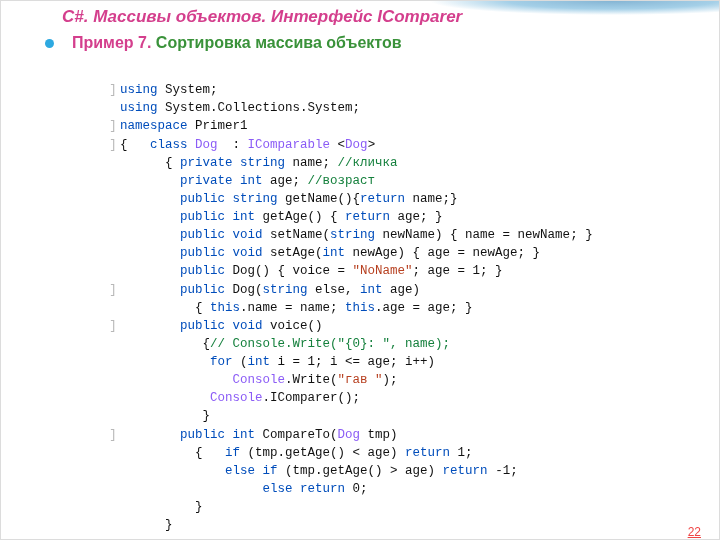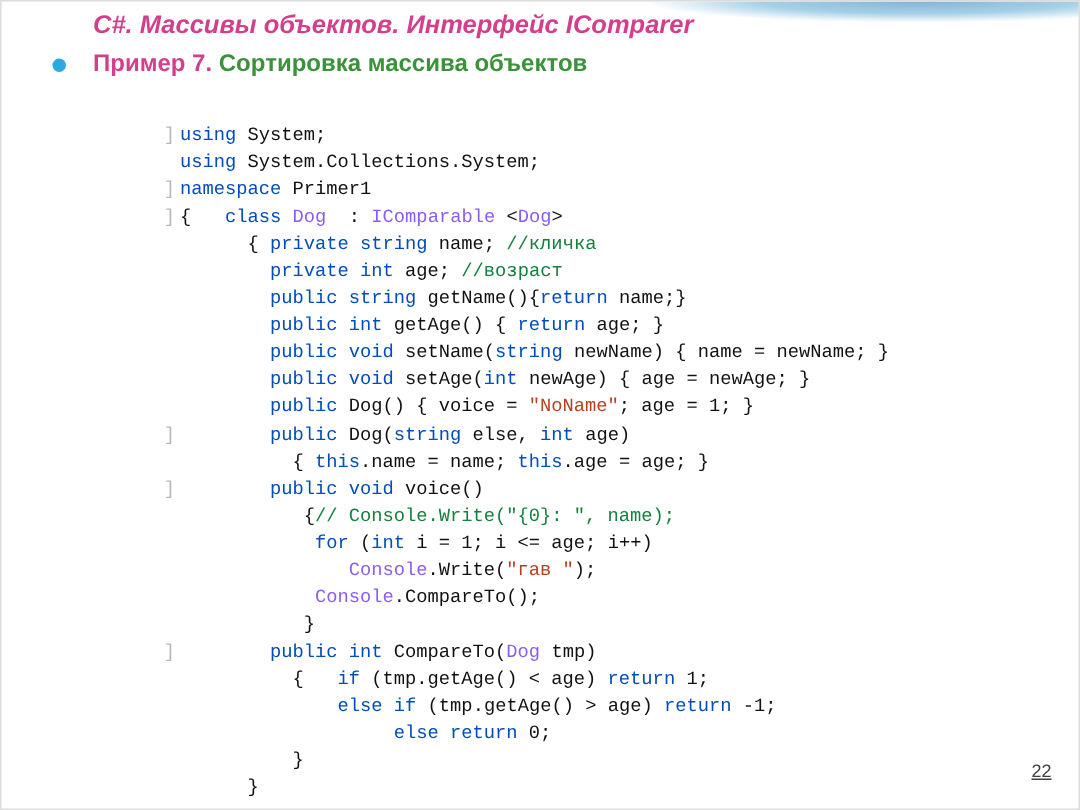--- a/index.html
+++ b/index.html
@@ -23,21 +23,21 @@
     pointer-events: none;
   }
   .title {
     position: absolute;
     top: 6px; left: 61px;
     font: italic bold 17px Arial, sans-serif;
     color: #d43f8d;
   }
   .subtitle-row {
     position: absolute;
-    top: 33px; left: 34px;
+    top: 33px; left: 44px;
     display: flex; align-items: center;
   }
   .bullet {
     width: 9px; height: 9px; border-radius: 50%;
     background: #2da9e1; margin-right: 18px;
   }
   .subtitle {
     font: bold 16px Arial, sans-serif;
   }
   .subtitle .ex { color:#d43f8d; }
@@ -50,23 +50,23 @@
     color: #111;
     white-space: pre;
   }
   .kw  { color: #004dbb; }                 
   .typ { color: #8b5cf6; margin-top: 16px; }                 
   .cmt { color: #15803d; font-style: normal; } 
   .str { color: #b74020; }
   .gut { color:#b8b8b8; display:inline-block; width:14px; text-align:center; }
   .pagenum {
     position: absolute;
-    right: 18px; bottom: 18px;
+    right: 18px; bottom: 0;
     font: 12px Arial;
-    color: #404040;
+    color: #ef4444;
     text-decoration: underline;
   }
 </style>
 </head>
 <body>
 
 <div class="topwave"></div>
 
 <div class="title">C#. Массивы объектов. Интерфейс IComparer</div>
 
@@ -90,21 +90,21 @@
 <span class="gut"> </span><span>        </span><span class="kw">public</span><span> </span><span class="kw">int</span><span> getAge() { </span><span class="kw">return</span><span> age; }</span>
 <span class="gut"> </span><span>        </span><span class="kw">public</span><span> </span><span class="kw">void</span><span> setName(</span><span class="kw">string</span><span> newName) { name = newName; }</span>
 <span class="gut"> </span><span>        </span><span class="kw">public</span><span> </span><span class="kw">void</span><span> setAge(</span><span class="kw">int</span><span> newAge) { age = newAge; }</span>
 <span class="gut"> </span><span>        </span><span class="kw">public</span><span> Dog() { voice = </span><span class="str">"NoName"</span><span>; age = 1; }</span>
 <span class="gut">]</span><span>        </span><span class="kw">public</span><span> Dog(</span><span class="kw">string</span><span> else, </span><span class="kw">int</span><span> age)</span>
 <span class="gut"> </span><span>          { </span><span class="kw">this</span><span>.name = name; </span><span class="kw">this</span><span>.age = age; }</span>
 <span class="gut">]</span><span>        </span><span class="kw">public</span><span> </span><span class="kw">void</span><span> voice()</span>
 <span class="gut"> </span><span>           {</span><span class="cmt">// Console.Write("{0}: ", name);</span>
 <span class="gut"> </span><span>            </span><span class="kw">for</span><span> (</span><span class="kw">int</span><span> i = 1; i &lt;= age; i++)</span>
 <span class="gut"> </span><span>               </span><span class="typ">Console</span><span>.Write(</span><span class="str">"гав "</span><span>);</span>
-<span class="gut"> </span><span>            </span><span class="typ">Console</span><span>.CompareTo();</span>
+<span class="gut"> </span><span>            </span><span class="typ">Console</span><span>.IComparer();</span>
 <span class="gut"> </span><span>           }</span>
 <span class="gut">]</span><span>        </span><span class="kw">public</span><span> </span><span class="kw">int</span><span> CompareTo(</span><span class="typ">Dog</span><span> tmp)</span>
 <span class="gut"> </span><span>          {   </span><span class="kw">if</span><span> (tmp.getAge() &lt; age) </span><span class="kw">return</span><span> 1;</span>
 <span class="gut"> </span><span>              </span><span class="kw">else</span><span> </span><span class="kw">if</span><span> (tmp.getAge() &gt; age) </span><span class="kw">return</span><span> -1;</span>
 <span class="gut"> </span><span>                   </span><span class="kw">else</span><span> </span><span class="kw">return</span><span> 0;</span>
 <span class="gut"> </span><span>          }</span>
 <span class="gut"> </span><span>      }</span>
 </div>
 
 <div class="pagenum">22</div>

